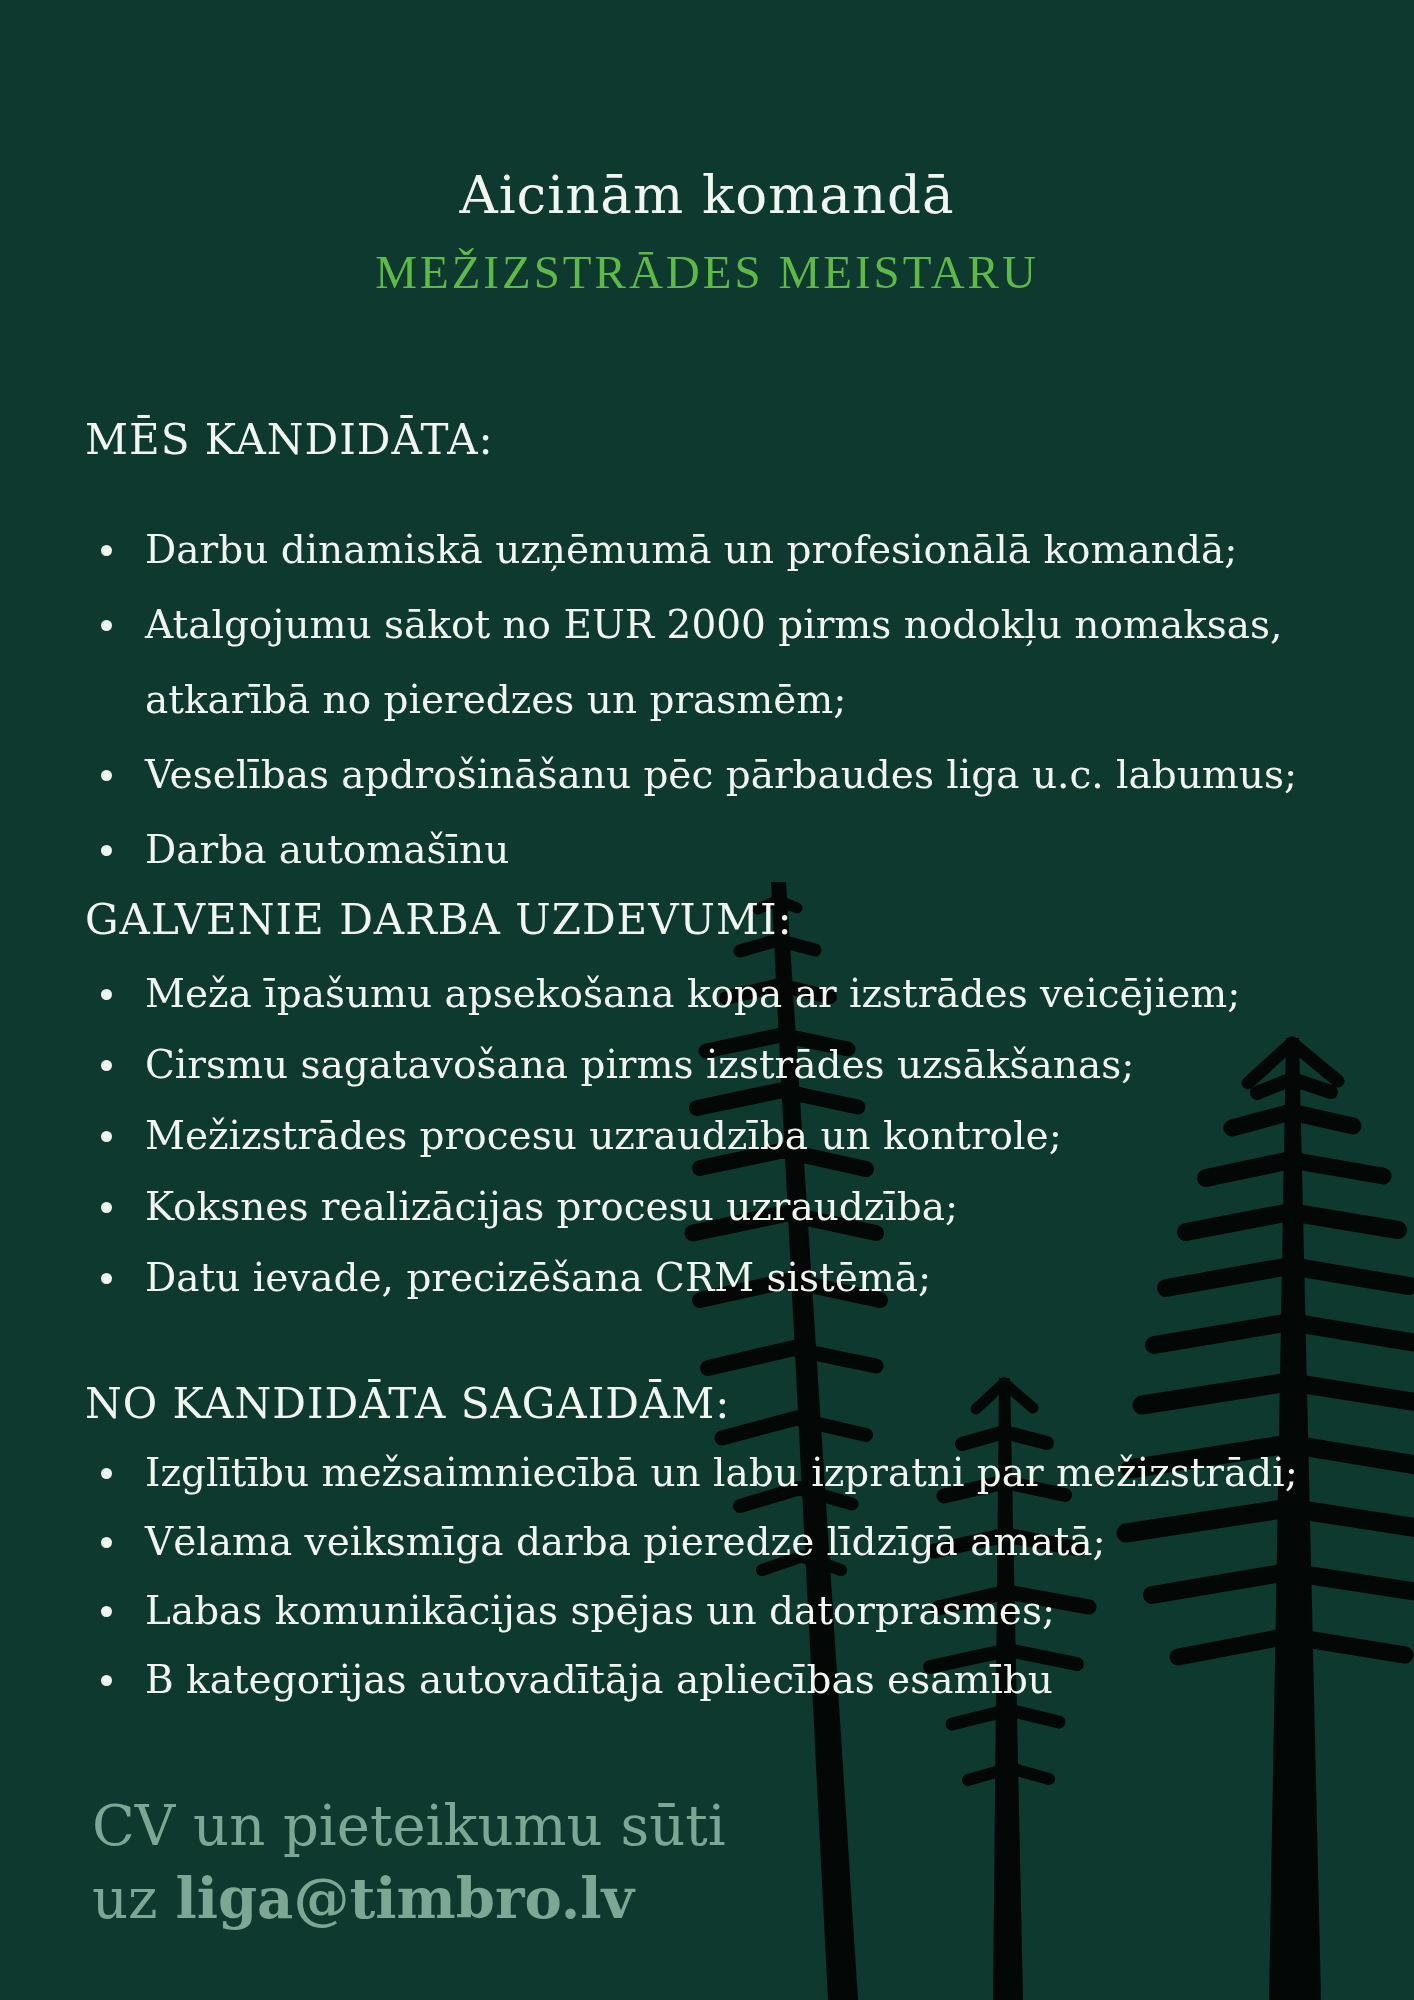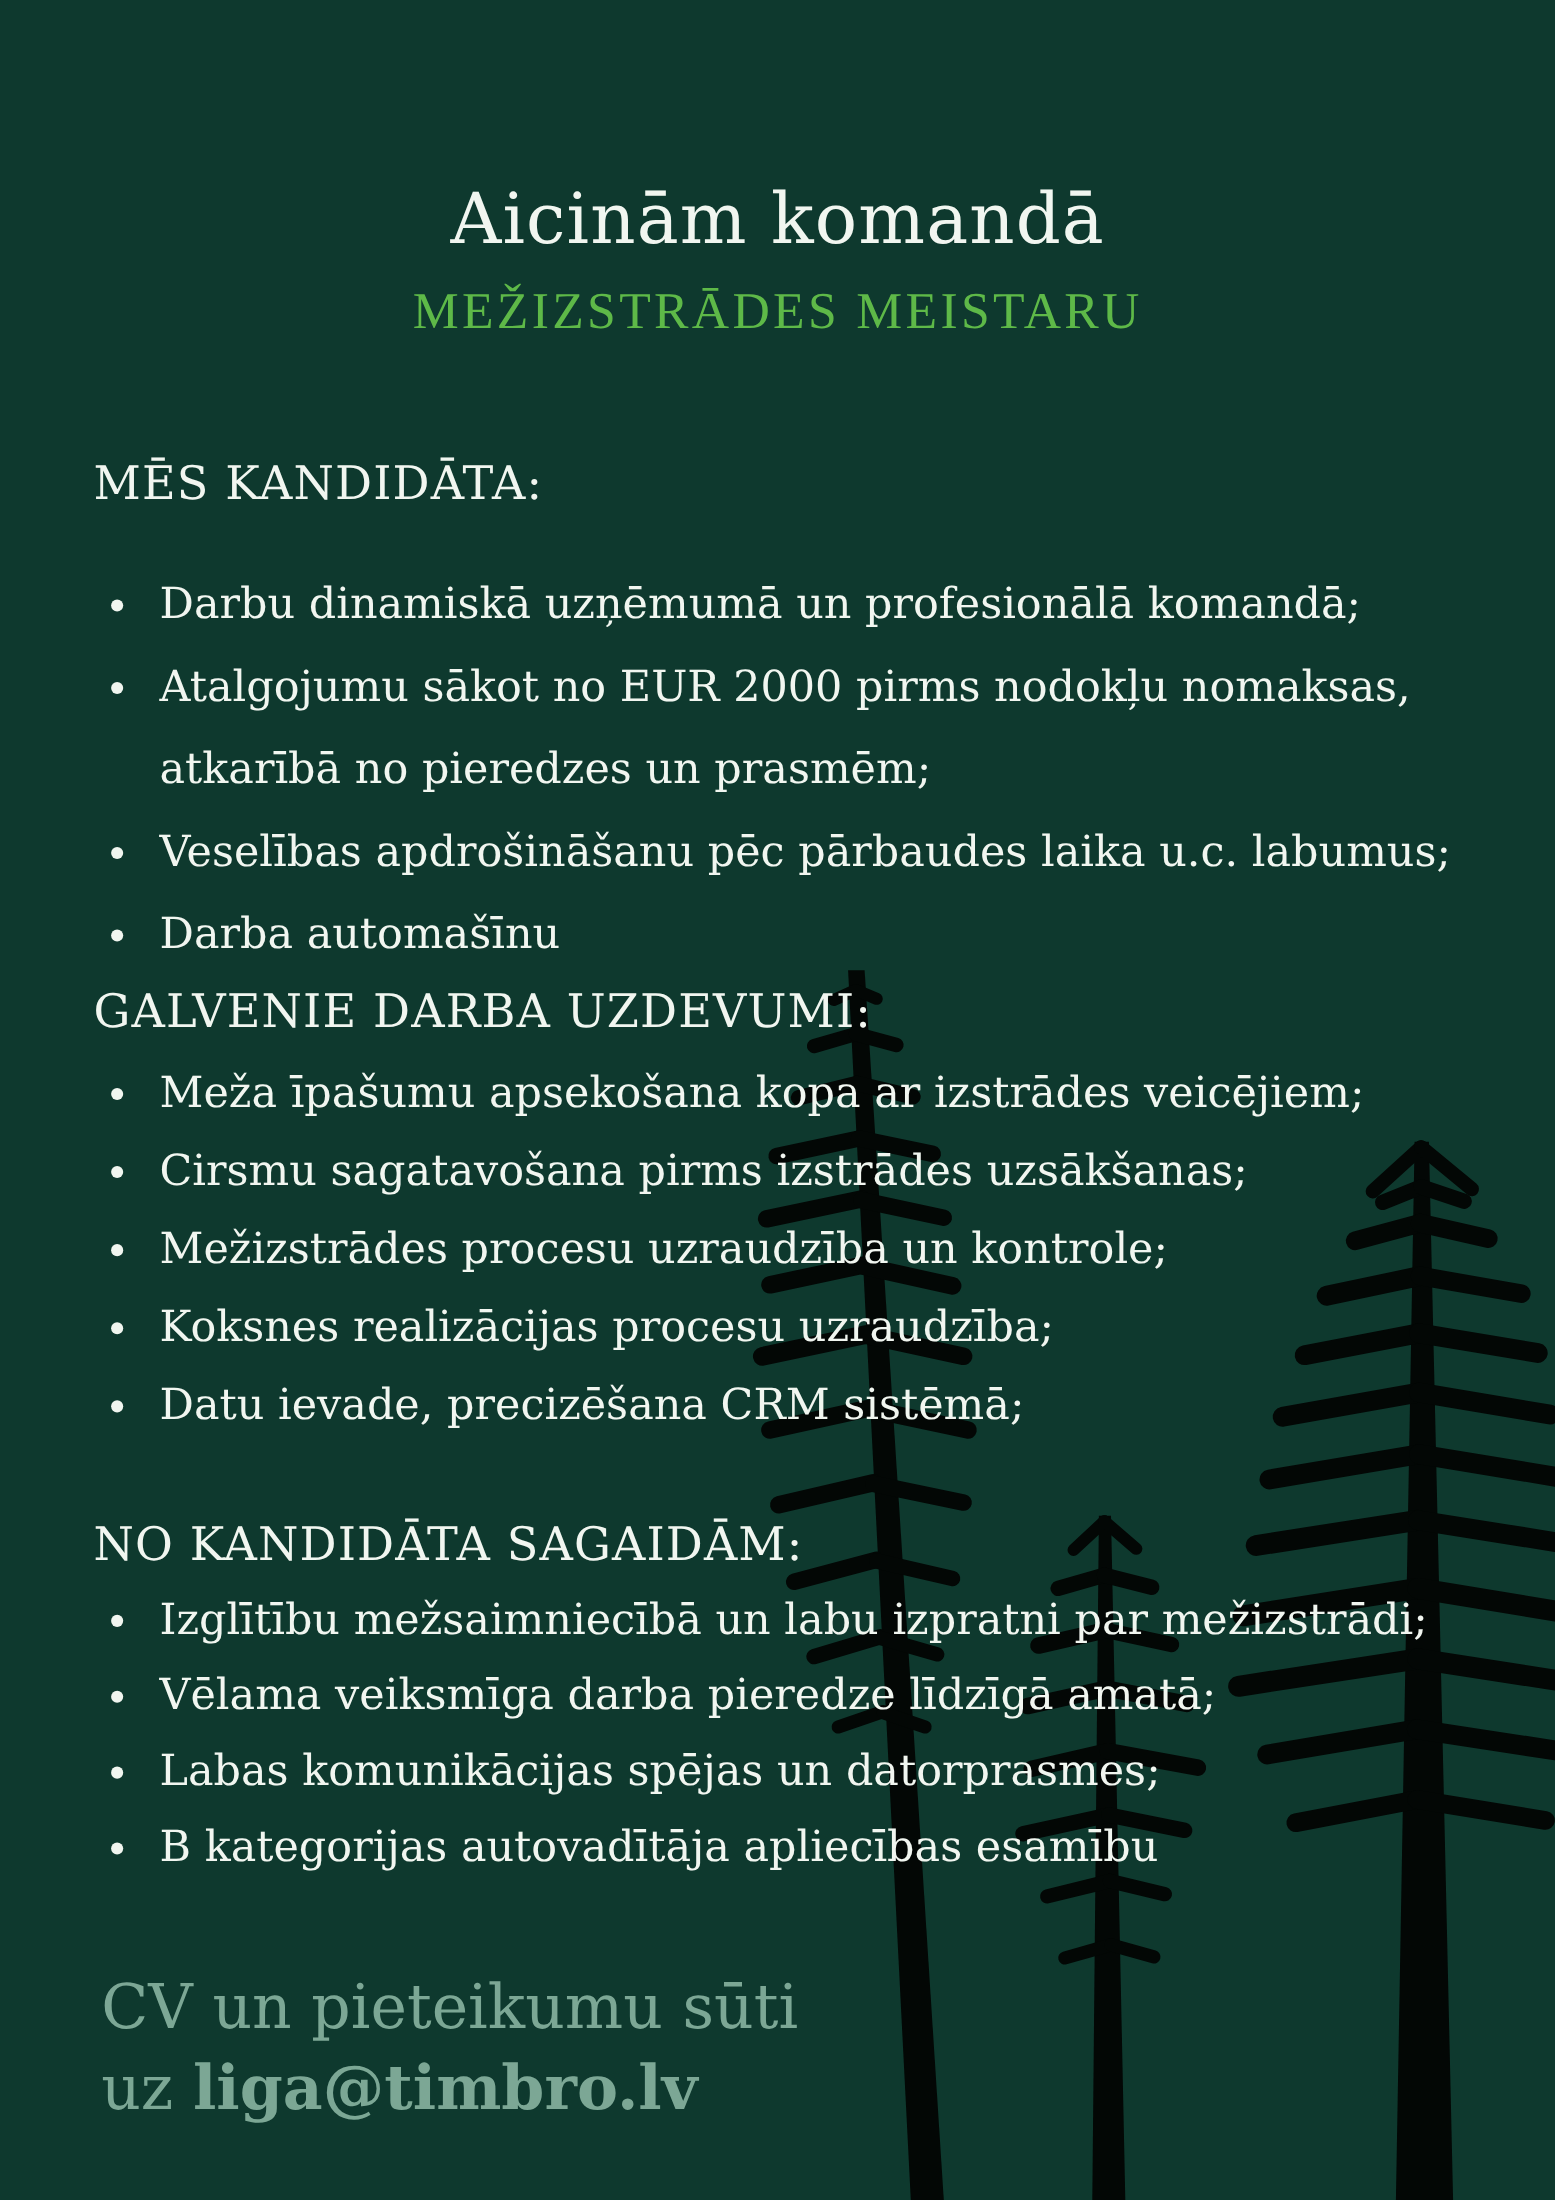--- a/index.html
+++ b/index.html
@@ -18,21 +18,21 @@
     background:var(--background);
     overflow:hidden;
     font-family:"DejaVu Serif", serif;
     color:var(--text);
   }
   .trees{position:absolute;left:0;top:0;z-index:0;}
   .trees path{stroke:var(--tree);fill:none;}
   .trees polygon{fill:var(--tree);}
   .layer{position:absolute;z-index:1;}
   .masthead{left:0;top:168px;width:100%;text-align:center;}
-  .title{font-size:64px;font-weight:400;line-height:1.0;color:var(--text);letter-spacing:1px;}
+  .title{font-size:53px;font-weight:400;line-height:1.0;color:var(--text);letter-spacing:1px;}
   .subtitle{margin-top:28px;font-size:47px;font-weight:400;line-height:1.0;color:var(--accent);letter-spacing:3px;font-family:Liberation Serif, serif;}
   .section{left:85px;right:22px;}
   .s1{top:414px;}
   .s2{top:894px;}
   .s3{top:1378px;}
   .section h3{font-size:42px;font-weight:400;line-height:52px;letter-spacing:1px;color:var(--text);}
   .s1 h3{margin-bottom:46px;}
   .s2 h3{margin-bottom:12px;}
   .s3 h3{margin-bottom:8px;}
   ul.bullets{list-style:none;padding-left:60px;}
@@ -146,21 +146,21 @@
           <span>Darbu dinamiskā uzņēmumā un profesionālā komandā;</span>
         </li>
 
         <li>
           <span class="dot"></span>
           <span>Atalgojumu sākot no EUR 2000 pirms nodokļu nomaksas, atkarībā no pieredzes un prasmēm;</span>
         </li>
 
         <li>
           <span class="dot"></span>
-          <span>Veselības apdrošināšanu pēc pārbaudes laika u.c. labumus;</span>
+          <span>Veselības apdrošināšanu pēc pārbaudes liga u.c. labumus;</span>
         </li>
 
         <li>
           <span class="dot"></span>
           <span>Darba automašīnu</span>
         </li>
       </ul>
   </section>
 
   <section class="layer section s2">

